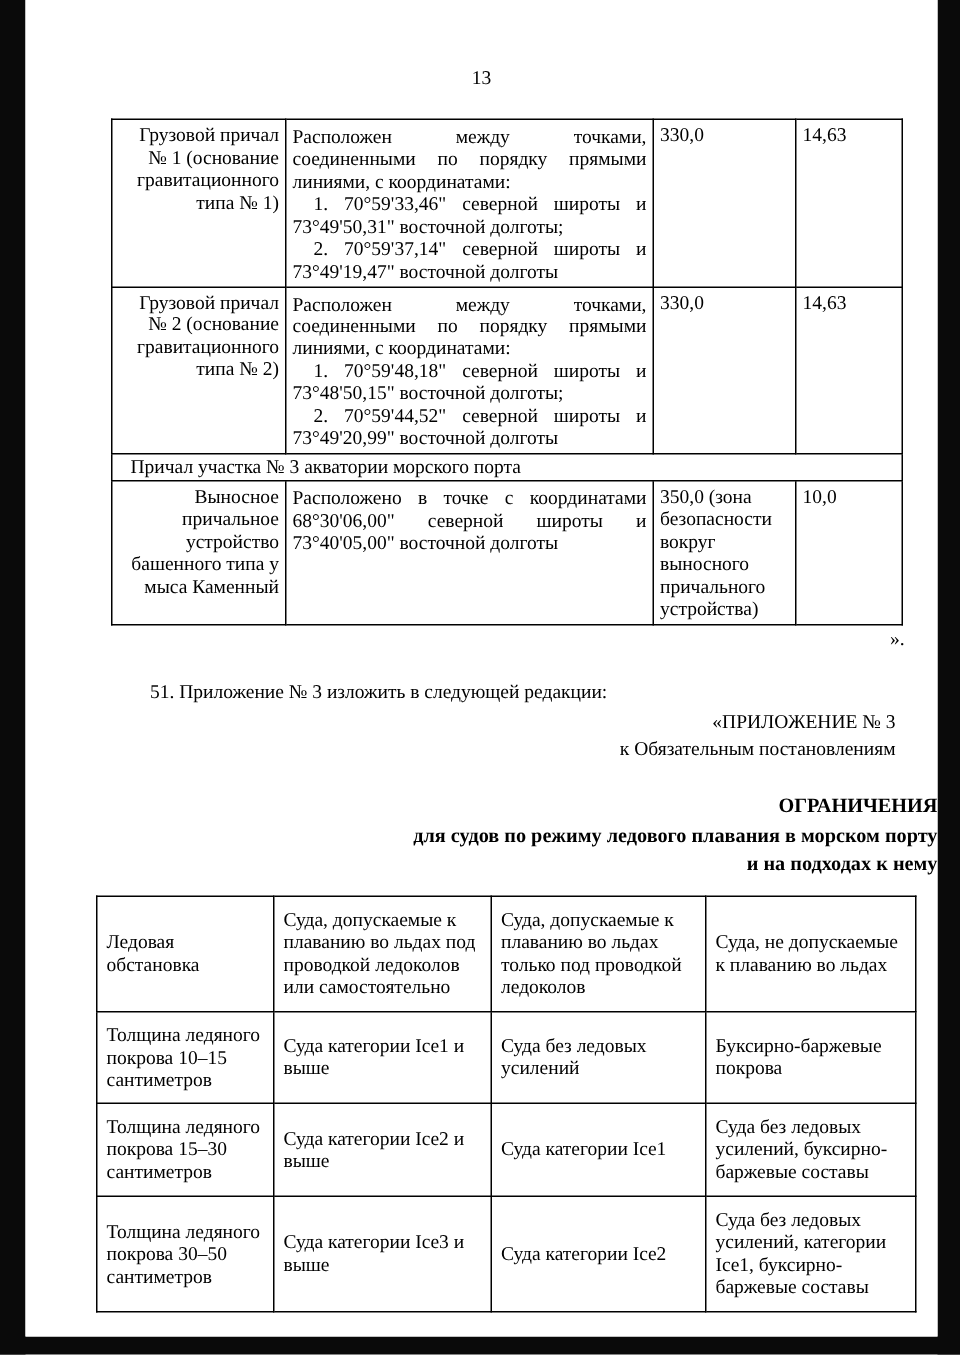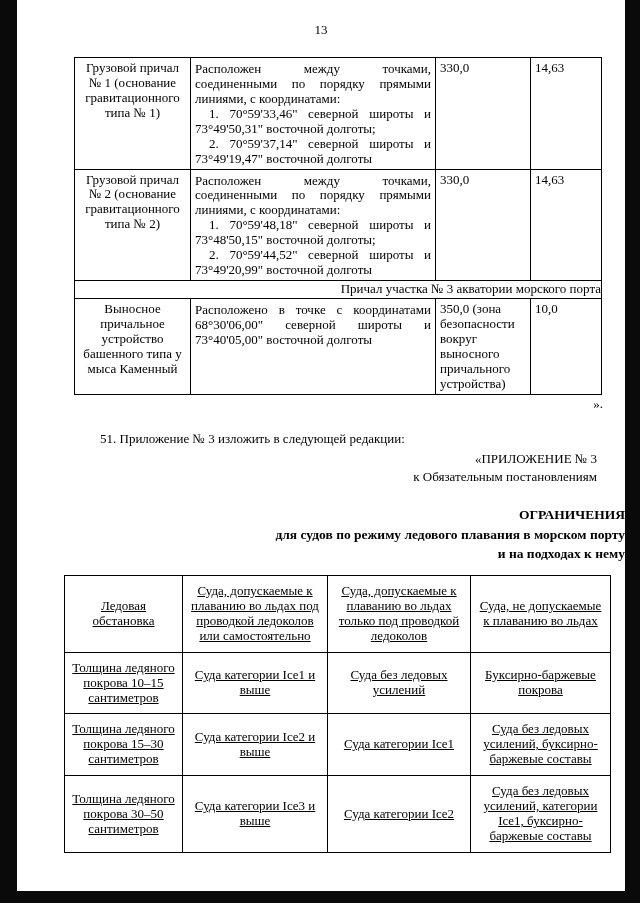--- a/index.html
+++ b/index.html
@@ -15,43 +15,43 @@
   .edge { position: absolute; background: #0a0a0a; }
   #edge-left  { left: 0; top: 0; width: 17px; height: 100%; }
   #edge-right { right: 0; top: 0; width: 15px; height: 100%; }
   #edge-bottom{ left: 0; bottom: 0; width: 100%; height: 12px; }
 
   .content {
     position: absolute; left: 17px; right: 15px; top: 0; bottom: 12px;
     background: #fff;
     font-size: 13px; line-height: 1.15;
   }
-  .page-num { text-align: center; padding-top: 23px; }
+  .page-num { text-align: center; padding-top: 6px; margin-top: 39px; }
 
   table { border-collapse: collapse; table-layout: fixed; }
   td { border: 1px solid #000; padding: 2px 4px; }
 
   .t1 { margin: 19px 0 0 57px; width: 527px; }
   .t1 td { vertical-align: top; }
-  .t1 .c-name { text-align: center; padding-top: 3px; }
+  .t1 .c-name { text-align: right; padding-top: 3px; }
   .t1 .c-loc  { text-align: justify; padding-top: 4px; }
   .t1 .c-num  { text-align: left; padding-top: 3px; }
   .loc-point  { text-indent: 14px; text-align: justify; }
-  .t1 .c-span { text-align: right; padding: 1px 0; }
+  .t1 .c-span { text-align: left; padding: 1px 12px; }
 
   .close-quote { text-align: right; padding-right: 22px; margin-top: 2px; }
   .para-51 { margin: 20px 0 0 48px; text-indent: 35px; }
 
   .annex { margin-top: 3px; text-align: right; padding-right: 28px; line-height: 1.45; }
   .annex .l3 { padding-right: 62px; }
 
   .title-block { margin-top: 18px; text-align: right; font-weight: bold; font-size: 13.5px; line-height: 1.45; }
 
   .t2 { margin: 11px 0 0 47px; width: 546px; }
-  .t2 td { text-align: center; vertical-align: middle; padding: 8px 6px; text-decoration: underline; }
+  .t2 td { vertical-align: middle; padding: 8px 6px; }
 </style>
 </head>
 <body>
 
 <div class="edge" id="edge-left"></div>
 <div class="edge" id="edge-right"></div>
 <div class="edge" id="edge-bottom"></div>
 
 <div class="content">
 

